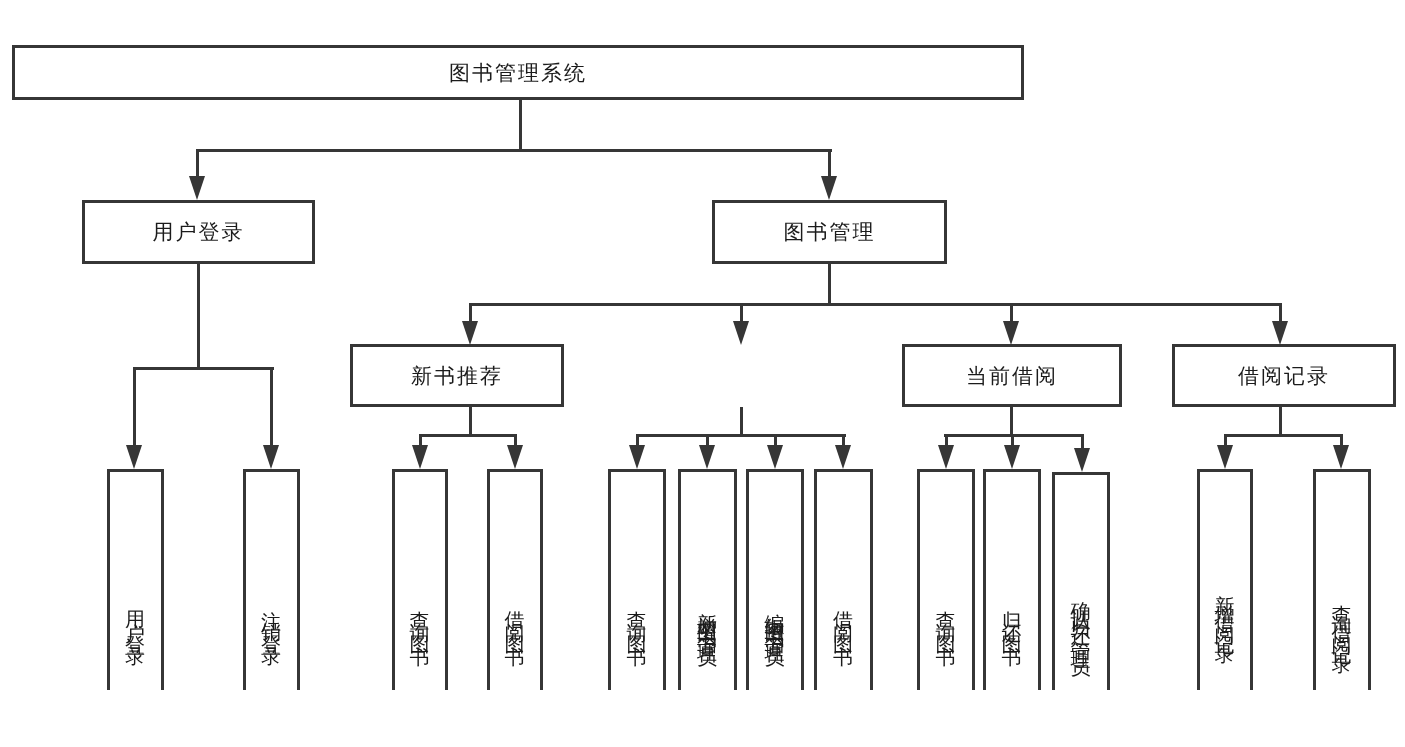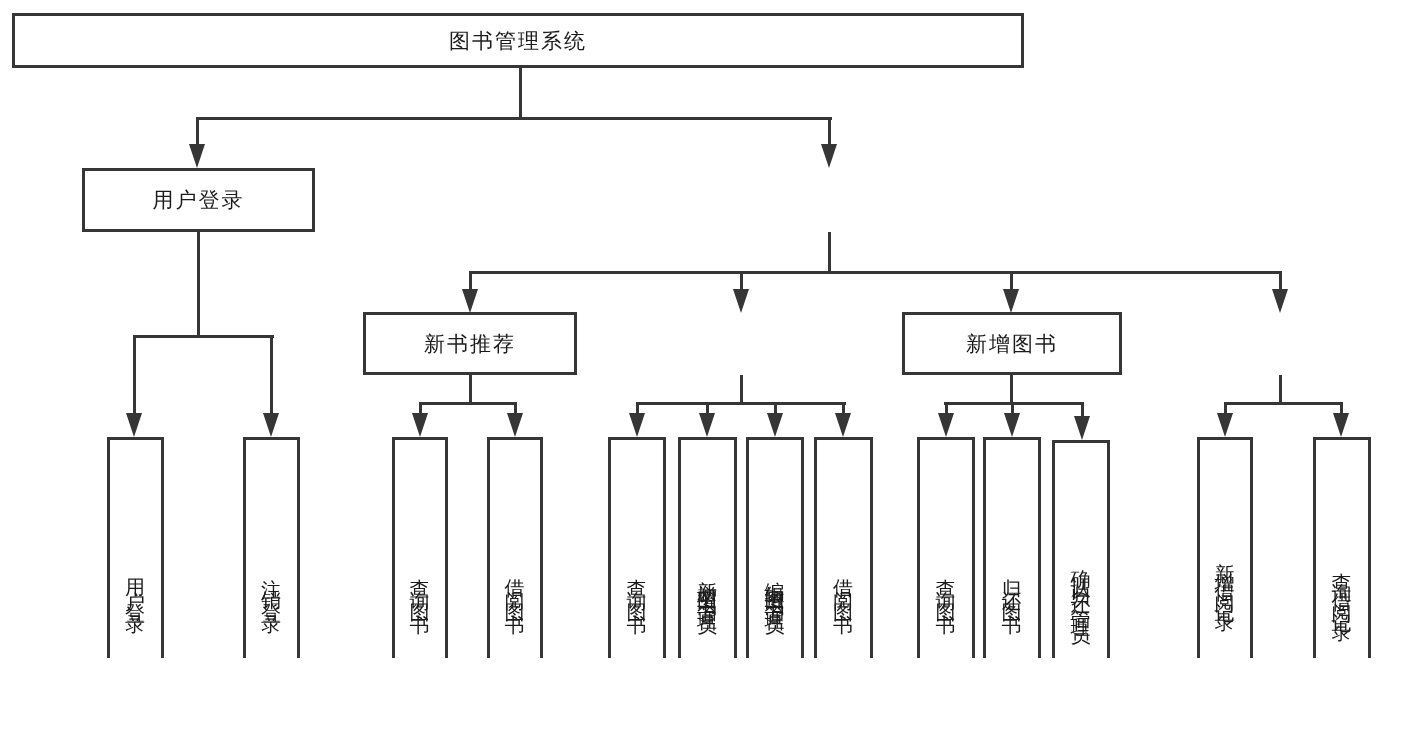--- a/index.html
+++ b/index.html
@@ -2,20 +2,21 @@
 <html><head>
 <meta charset="utf-8">
 <style>
   html,body{margin:0;padding:0;background:#ffffff;}
   .canvas{
     position:relative;
     width:1405px;height:658px;
     background:#ffffff;
     font-family:"Liberation Sans","DejaVu Sans",sans-serif;
     overflow:hidden;
+    margin-top:32px;
   }
   .node{
     position:absolute;
     box-sizing:border-box;
     border:3px solid #363636;
     background:#ffffff;
     color:#1b1b1b;
     display:flex;
     align-items:center;
     justify-content:center;
@@ -49,23 +50,25 @@
   }
 </style>
 </head>
 <body>
 
 <div class="canvas">
 
   <div class="node h" style="left:12px;top:13px;width:1012px;height:55px;">图书管理系统</div>
 
   <div class="node h" style="left:82px;top:168px;width:233px;height:64px;">用户登录</div>
+  <div class="node h" style="left:712px;top:168px;width:235px;height:64px;">图书管理</div>
 
-  <div class="node h" style="left:363px;top:312px;width:214px;height:63px;">新书推荐</div>
-  <div class="node h" style="left:902px;top:312px;width:220px;height:63px;">新增图书</div>
+  <div class="node h" style="left:350px;top:312px;width:214px;height:63px;">新书推荐</div>
+  <div class="node h" style="left:902px;top:312px;width:220px;height:63px;">当前借阅</div>
+  <div class="node h" style="left:1172px;top:312px;width:224px;height:63px;">借阅记录</div>
 
   <div class="node v sp12" style="left:107px;top:437px;width:57px;height:300px;">用户登录</div>
   <div class="node v sp12" style="left:243px;top:437px;width:57px;height:300px;">注销登录</div>
 
   <div class="node v sp12" style="left:392px;top:437px;width:56px;height:300px;">查询图书</div>
   <div class="node v sp12" style="left:487px;top:437px;width:56px;height:300px;">借阅图书</div>
 
   <div class="node v sp12" style="left:608px;top:437px;width:58px;height:300px;">查询图书</div>
   <div class="node v sp5" style="left:678px;top:437px;width:59px;height:300px;">新增图书（管理员）</div>
   <div class="node v sp5" style="left:746px;top:437px;width:58px;height:300px;">编辑图书（管理员）</div>

